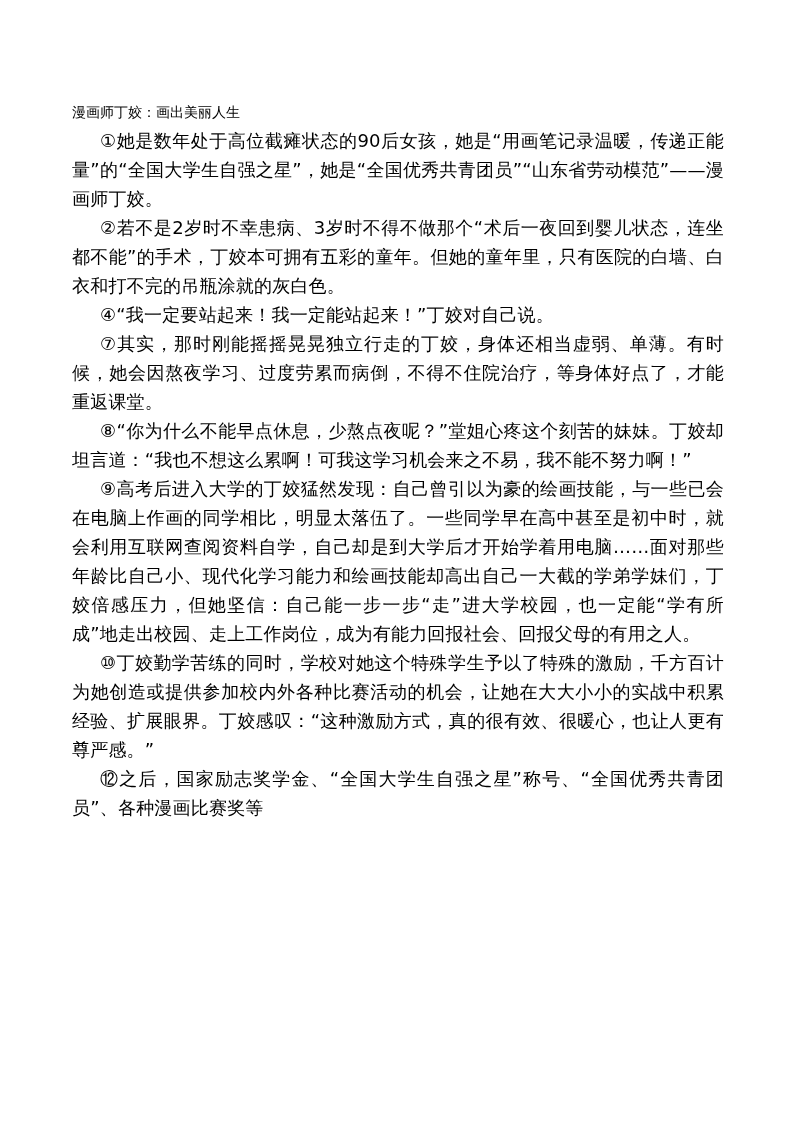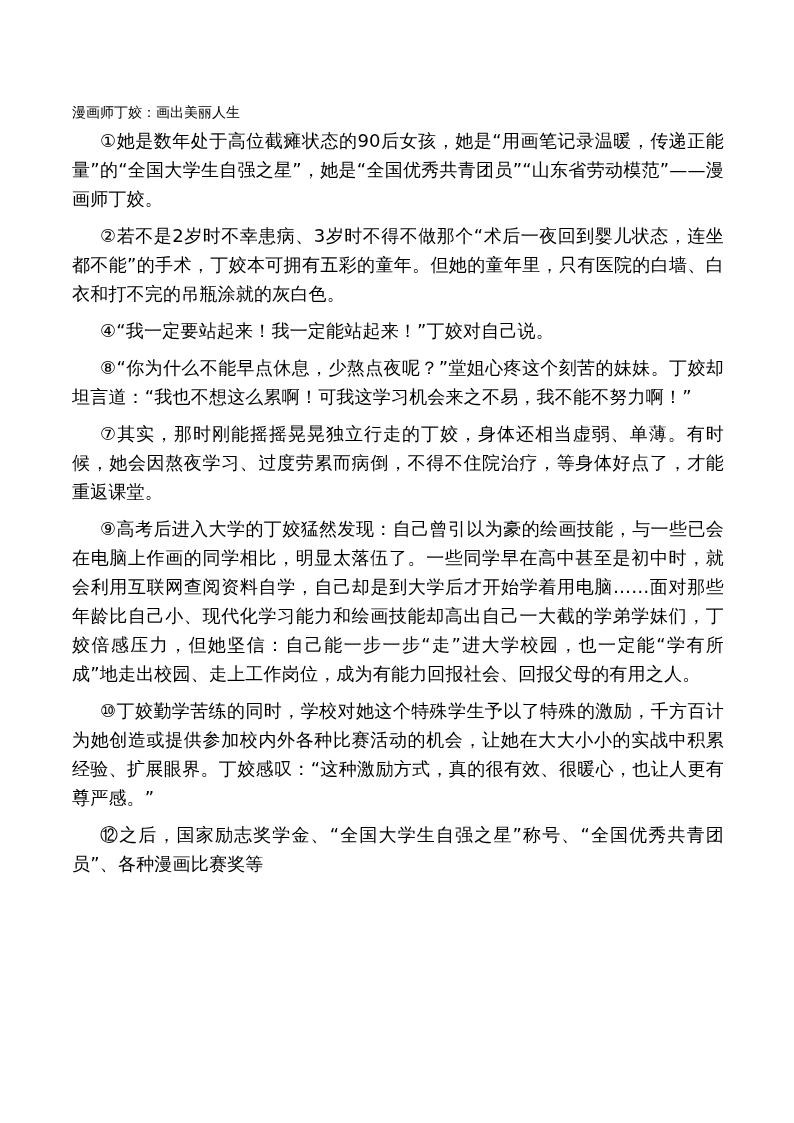--- a/index.html
+++ b/index.html
@@ -1,28 +1,28 @@
 <!DOCTYPE html>
 <html><head>
 <meta charset="utf-8">
 <style>
   html, body { margin: 0; padding: 0; background: #ffffff; }
   body { width: 794px; height: 1123px; position: relative; overflow: hidden;
          font-family: "DejaVu Sans", "Liberation Sans", sans-serif; color: #000; }
   .page { position: absolute; left: 72px; top: 98px; width: 652px; }
   .title { text-align: left; font-size: 14px; line-height: 28px; height: 28px; margin-bottom: 0; }
   .para { font-size: 18px; line-height: 29px; text-indent: 28px; margin: 0; text-align: justify; letter-spacing: 0.2px; }
-  .para + .para { margin-top: 8px; }
+  .para + .para { margin-top: 0; }
 </style>
 </head>
 <body>
 
 <div class="page">
   <div class="title">漫画师丁姣：画出美丽人生</div>
   <p class="para">①她是数年处于高位截瘫状态的90后女孩，她是“用画笔记录温暖，传递正能量”的“全国大学生自强之星”，她是“全国优秀共青团员”“山东省劳动模范”——漫画师丁姣。</p>
   <p class="para">②若不是2岁时不幸患病、3岁时不得不做那个“术后一夜回到婴儿状态，连坐都不能”的手术，丁姣本可拥有五彩的童年。但她的童年里，只有医院的白墙、白衣和打不完的吊瓶涂就的灰白色。</p>
   <p class="para">④“我一定要站起来！我一定能站起来！”丁姣对自己说。</p>
+  <p class="para">⑦其实，那时刚能摇摇晃晃独立行走的丁姣，身体还相当虚弱、单薄。有时候，她会因熬夜学习、过度劳累而病倒，不得不住院治疗，等身体好点了，才能重返课堂。</p>
   <p class="para">⑧“你为什么不能早点休息，少熬点夜呢？”堂姐心疼这个刻苦的妹妹。丁姣却坦言道：“我也不想这么累啊！可我这学习机会来之不易，我不能不努力啊！”</p>
-  <p class="para">⑦其实，那时刚能摇摇晃晃独立行走的丁姣，身体还相当虚弱、单薄。有时候，她会因熬夜学习、过度劳累而病倒，不得不住院治疗，等身体好点了，才能重返课堂。</p>
   <p class="para">⑨高考后进入大学的丁姣猛然发现：自己曾引以为豪的绘画技能，与一些已会在电脑上作画的同学相比，明显太落伍了。一些同学早在高中甚至是初中时，就会利用互联网查阅资料自学，自己却是到大学后才开始学着用电脑……面对那些年龄比自己小、现代化学习能力和绘画技能却高出自己一大截的学弟学妹们，丁姣倍感压力，但她坚信：自己能一步一步“走”进大学校园，也一定能“学有所成”地走出校园、走上工作岗位，成为有能力回报社会、回报父母的有用之人。</p>
   <p class="para">⑩丁姣勤学苦练的同时，学校对她这个特殊学生予以了特殊的激励，千方百计为她创造或提供参加校内外各种比赛活动的机会，让她在大大小小的实战中积累经验、扩展眼界。丁姣感叹：“这种激励方式，真的很有效、很暖心，也让人更有尊严感。”</p>
   <p class="para">⑫之后，国家励志奖学金、“全国大学生自强之星”称号、“全国优秀共青团员”、各种漫画比赛奖等</p>
 </div>
 
 </body></html>

